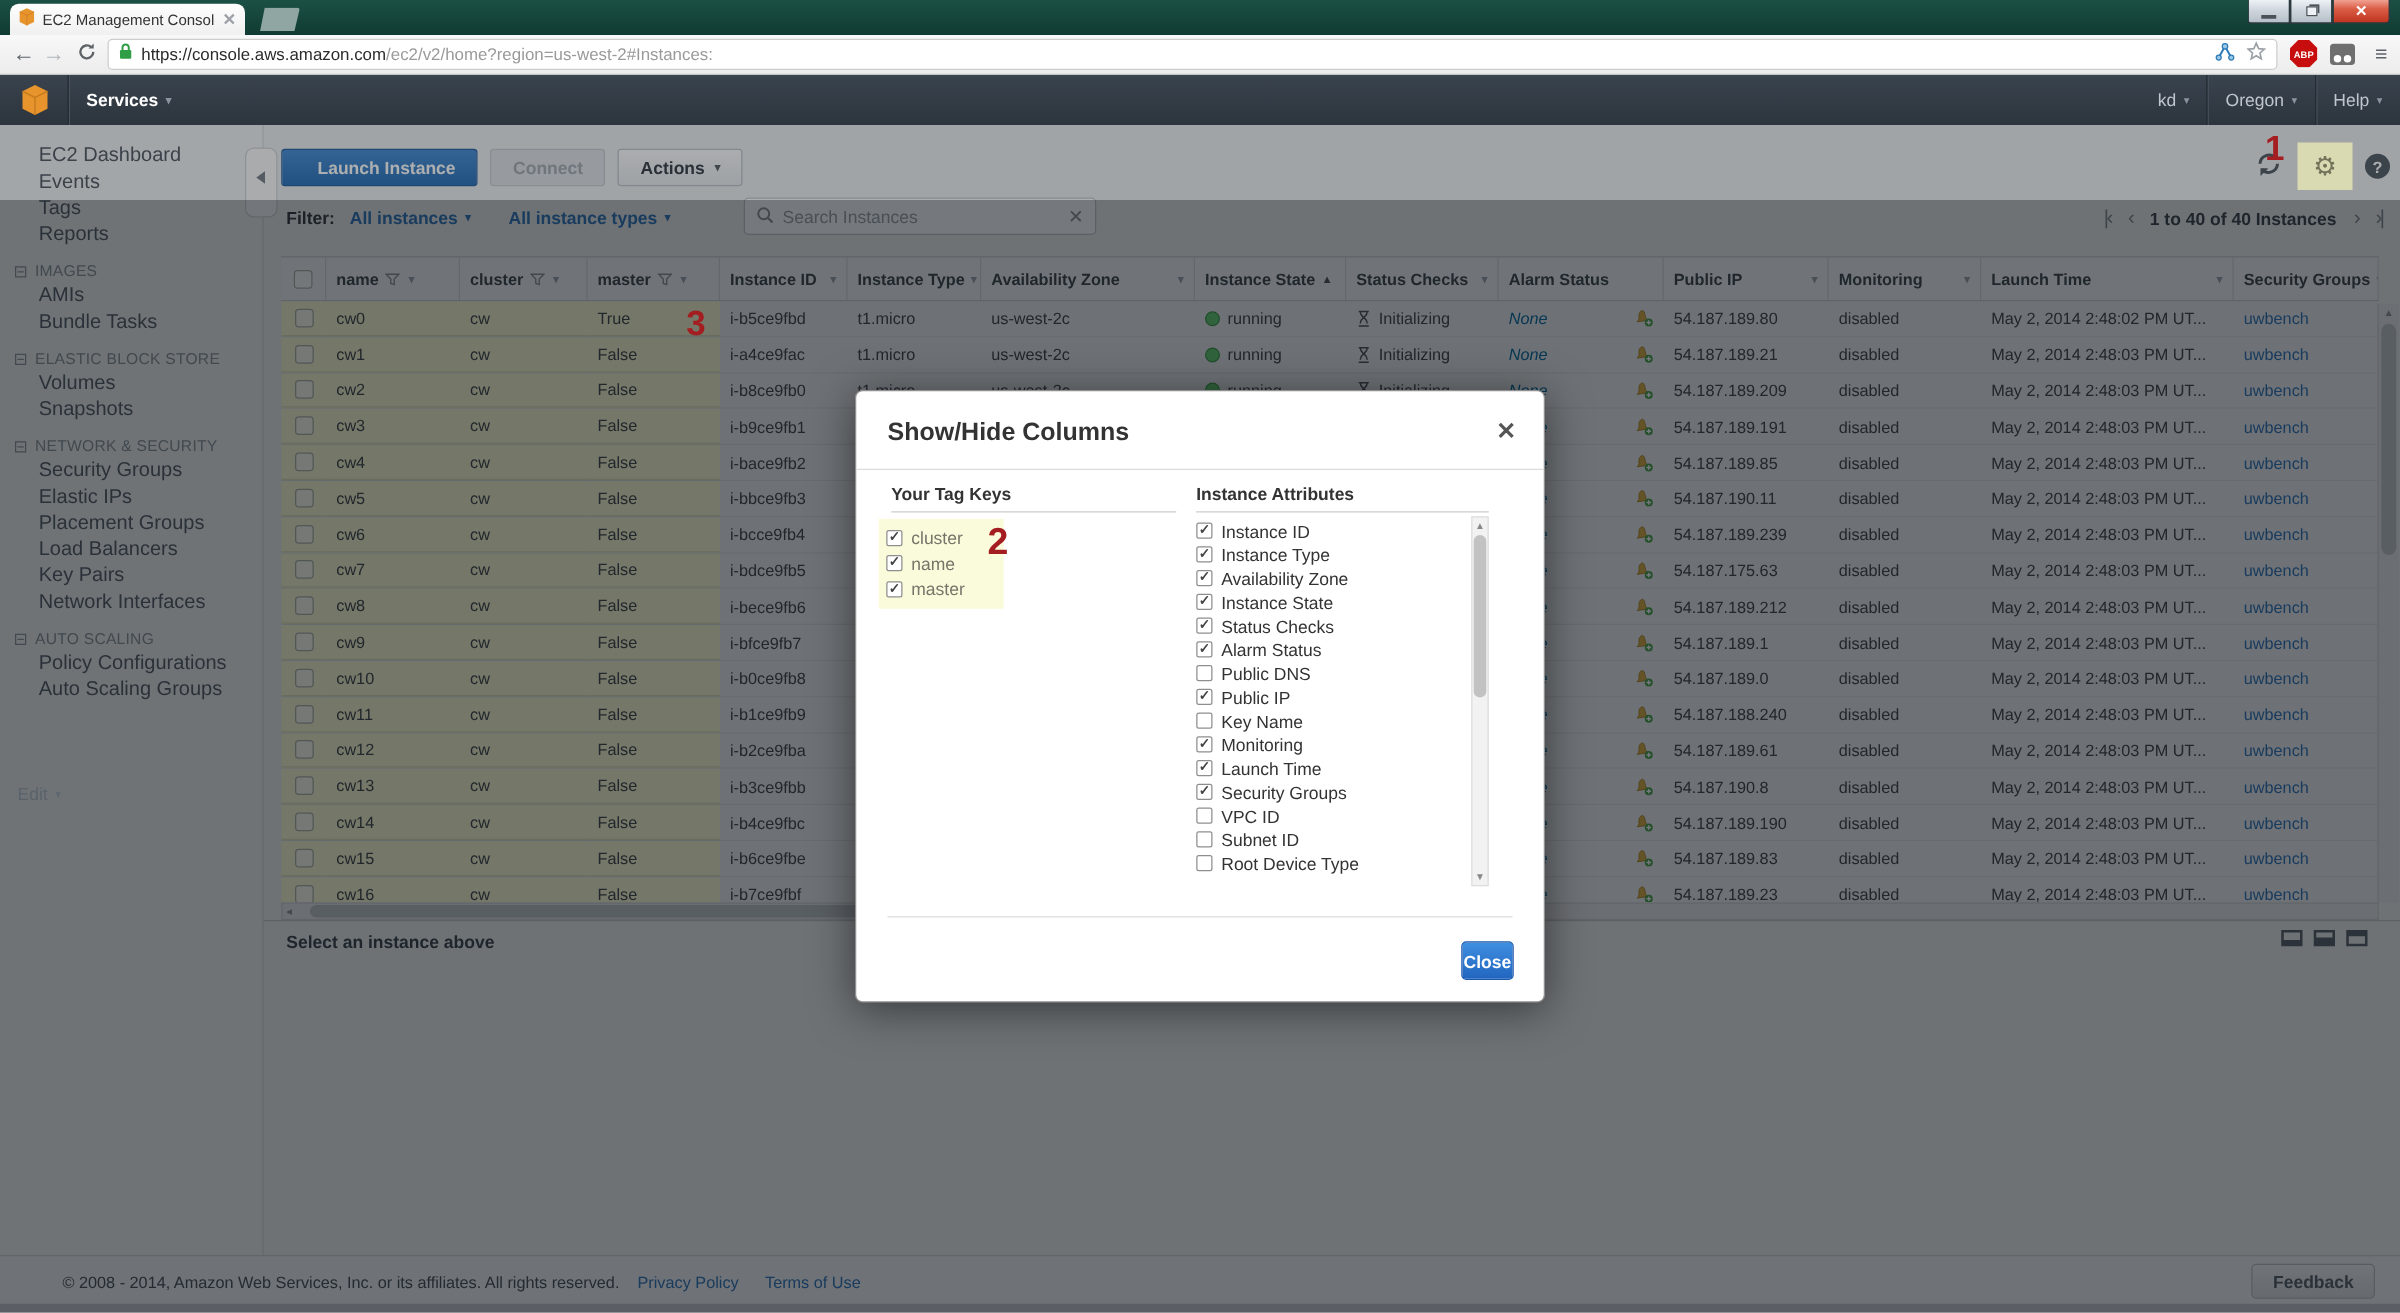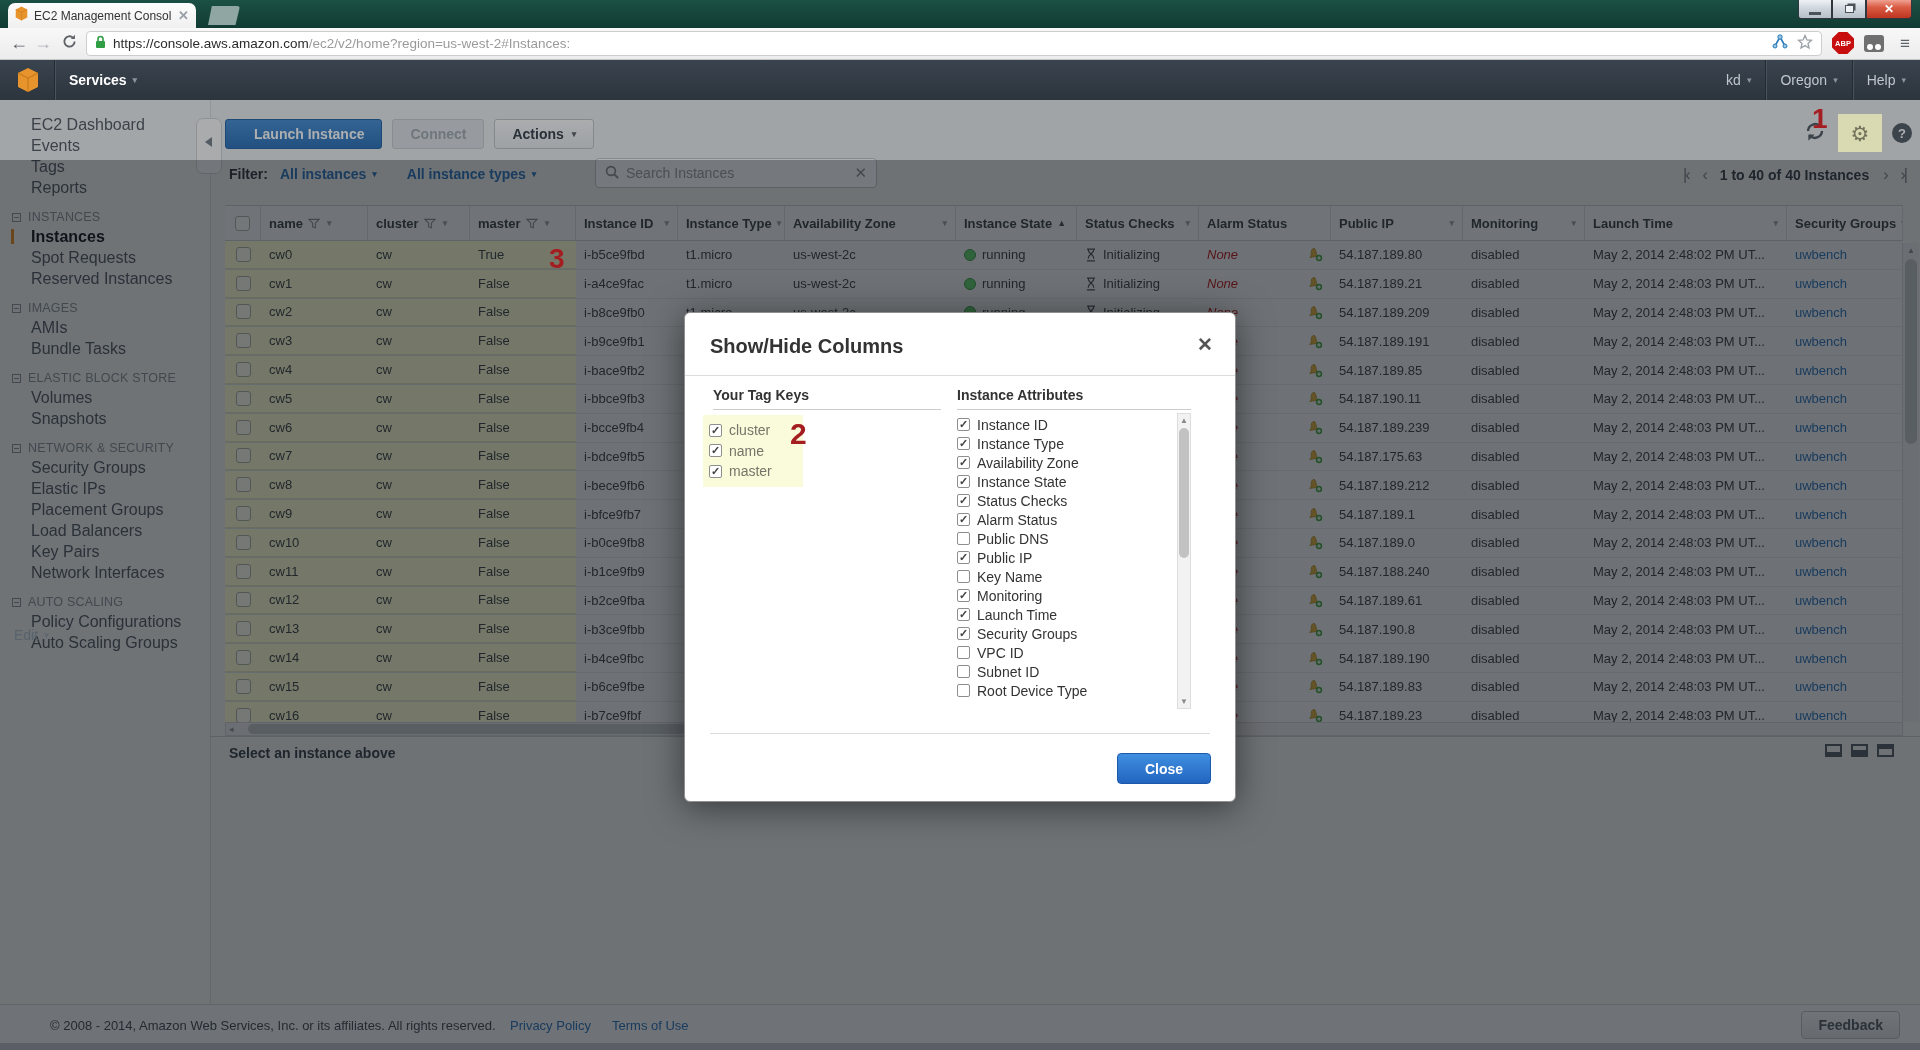--- a/index.html
+++ b/index.html
@@ -107,21 +107,21 @@
   .th .sort { color:#4a5158; font-size:9px; }
   .rows { height:481px; overflow:hidden; }
   .trow { display:flex; height:28.8px; border-bottom:1px solid #dddfe1; background:#f0f1f2; }
   .td { display:flex; align-items:center; gap:6px; font-size:13px; color:#3f4348; padding:0 8px;
     overflow:hidden; white-space:nowrap; }
   .td.khaki { background:#ffffd2; border-bottom:1px solid #e3e3bb; }
   .c0 { width:36px; justify-content:center; }
   .c1 { width:107px; } .c2 { width:102px; } .c3 { width:106px; } .c4 { width:102px; }
   .c5 { width:107px; } .c6 { width:171px; } .c7 { width:121px; } .c8 { width:122px; }
   .c9 { width:132px; } .c10 { width:132px; } .c11 { width:122px; } .c12 { width:202px; } .c13 { width:116px; }
-  .c9 .alarm-none { font-style:italic; color:#b91c1c; }
+  .c9 .alarm-none { font-style:italic; color:#0369a1; }
   .c9 svg { margin-left:auto; }
   .rowchk { width:15px; height:15px; border:1px solid #aeb2a8; border-radius:3px; background:rgba(255,255,255,.65); }
   .dot { width:12px; height:12px; border-radius:50%; background:#62ce6c; border:1px solid #3e9c48; }
   .sg-link { color:#2d72b8; text-decoration:none; }
   .vscroll { position:absolute; right:1px; top:143px; width:17px; height:479px; background:#e8e9ea;
     border-left:1px solid #d2d4d6; }
   .vscroll .arrow { position:absolute; left:4px; font-size:8px; color:#8a8f94; }
   .vthumb { position:absolute; left:2px; top:16px; width:12px; height:185px; background:#c0c3c6; border-radius:6px; }
   .hscroll { position:absolute; left:14px; top:622px; width:1678px; height:14px; background:#e8e9ea;
     border:1px solid #d2d4d6; }
@@ -161,21 +161,21 @@
   .tag-item { display:flex; align-items:center; font-size:14px; color:#75756a; line-height:20.5px; }
   .attrs { position:absolute; left:272px; top:102px; width:212px; }
   .attr-item { display:flex; align-items:center; font-size:14px; color:#333; height:19px; }
   .chk { display:inline-block; width:13px; height:13px; border:1px solid #8e8e8e; border-radius:2px;
     background:#fff; position:relative; margin-right:7px; flex:none; }
   .chk.checked::after { content:"✓"; position:absolute; left:1px; top:-1px; font-size:11px; color:#444; font-weight:bold; line-height:13px; }
   .mscroll { position:absolute; left:492px; top:100px; width:14px; height:296px; background:#f2f2f2; border:1px solid #ddd; }
   .mscroll .arrow { position:absolute; left:2px; font-size:8px; color:#888; }
   .mthumb { position:absolute; left:1px; top:14px; width:10px; height:130px; background:#c2c2c2; border-radius:5px; }
   .modal-hr2 { position:absolute; left:25px; right:25px; top:420px; border-top:1px solid #ddd; }
-  .close-btn { position:absolute; right:24px; top:440px; height:31px; padding:0 27px; font-size:14px; font-weight:bold;
+  .close-btn { position:absolute; right:24px; top:440px; height:31px; padding:0 1px; font-size:14px; font-weight:bold;
     color:#fff; background:linear-gradient(#3f8fe0,#2265c0); border:1px solid #1d59aa; border-radius:4px; font-family:inherit; }
 
   
   .ann { position:absolute; z-index:70; font-weight:bold; font-size:28px; }
 </style>
 </head>
 <body>
 
 <div class="tabstrip">
   <div class="tab">
@@ -270,29 +270,20 @@
       </span>
   </span>
 </div>
 
 <div class="sidebar">
     <div class="sb-section">
       <div class="sb-item">EC2 Dashboard</div>
       <div class="sb-item">Events</div>
       <div class="sb-item">Tags</div>
       <div class="sb-item">Reports</div>
-    </div>
-    <div class="sb-section">
-      <div class="sb-header">
-        <span class="collapse-box"></span>
-        <span>INSTANCES</span>
-      </div>
-      <div class="sb-item selected">Instances</div>
-      <div class="sb-item">Spot Requests</div>
-      <div class="sb-item">Reserved Instances</div>
     </div>
     <div class="sb-section">
       <div class="sb-header">
         <span class="collapse-box"></span>
         <span>IMAGES</span>
       </div>
       <div class="sb-item">AMIs</div>
       <div class="sb-item">Bundle Tasks</div>
     </div>
     <div class="sb-section">

